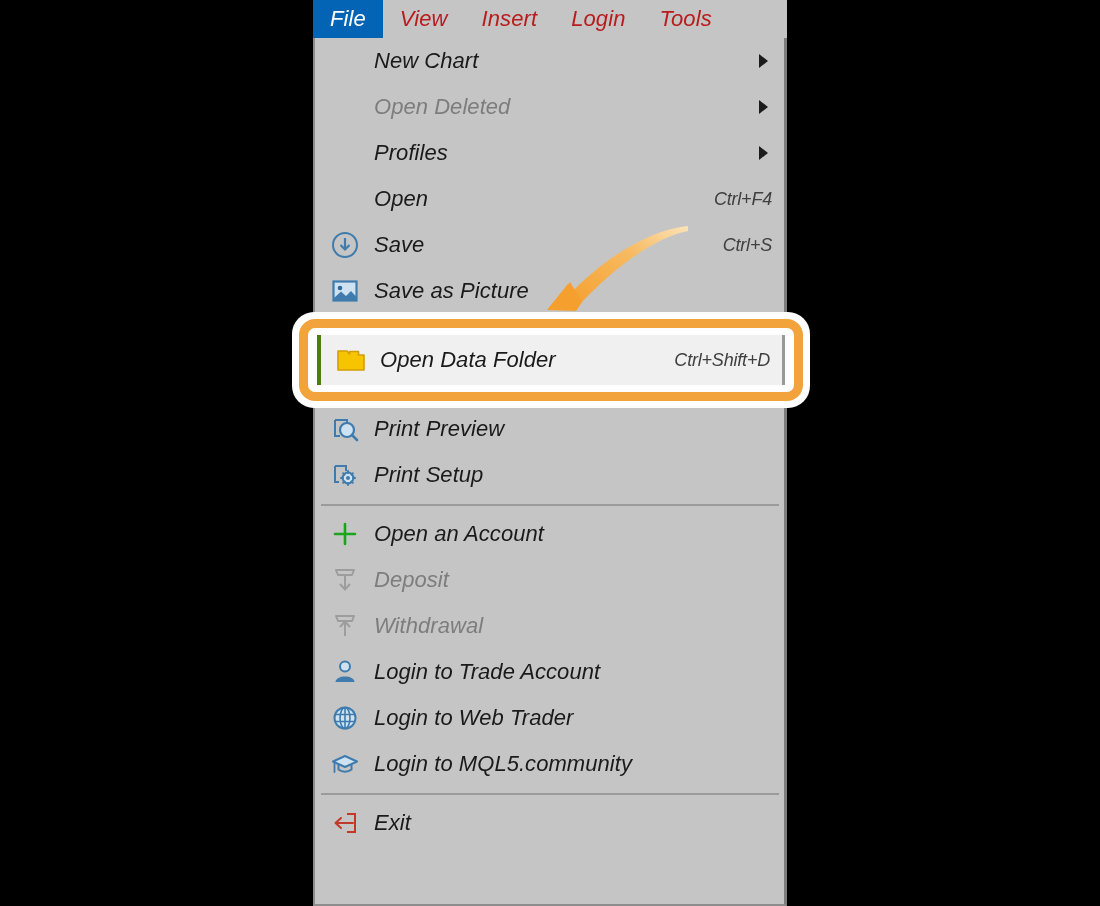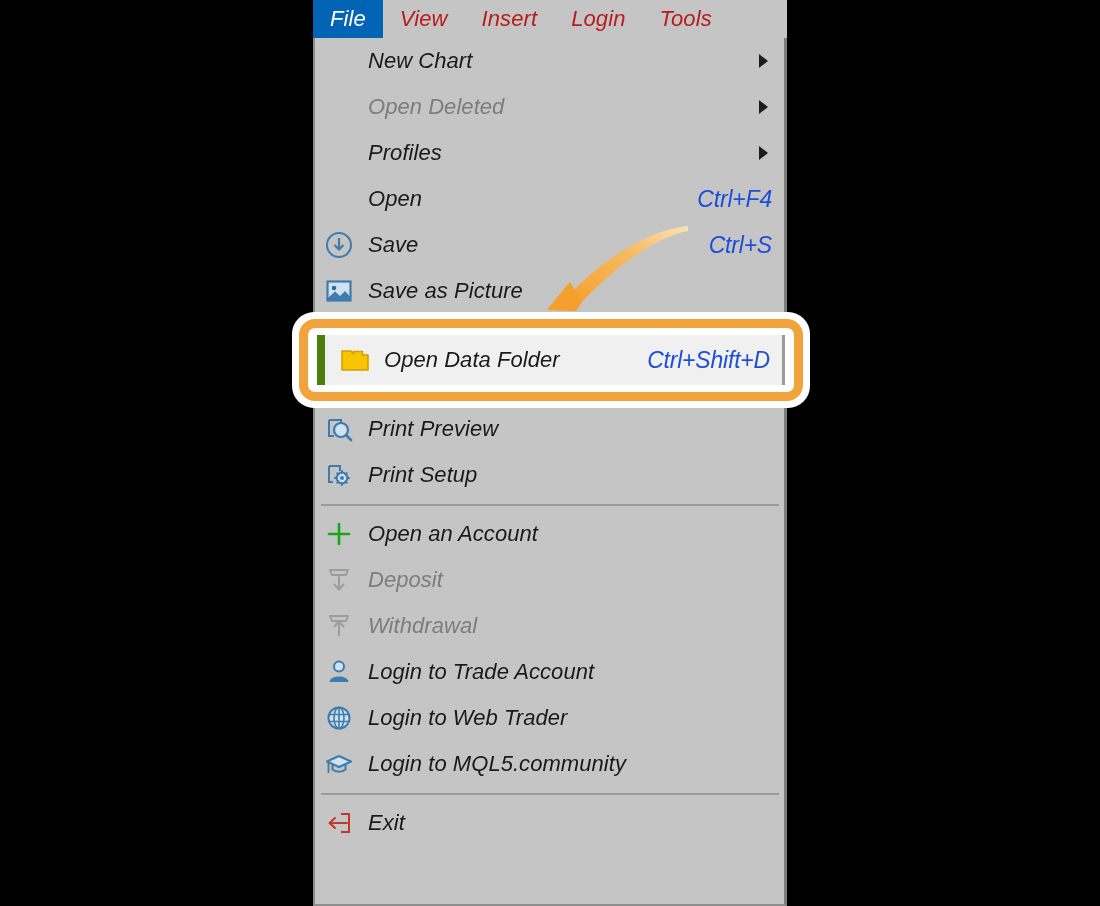--- a/index.html
+++ b/index.html
@@ -62,21 +62,21 @@
   .menu-list {
     position: relative;
     width: 100%;
     height: 100%;
   }
   .menu-item {
     position: relative;
     height: 46px;
     display: flex;
     align-items: center;
-    padding-left: 0;
+    padding-left: 6px;
     box-sizing: border-box;
   }
   .mi-icon {
     width: 36px;
     min-width: 36px;
     height: 34px;
     display: flex;
     align-items: center;
     justify-content: center;
     margin-left: 6px;
@@ -85,22 +85,22 @@
     margin-left: 11px;
     font-size: 22px;
     color: #1a1a1a;
     white-space: nowrap;
     letter-spacing: 0.05px;
   }
   .menu-item.disabled .mi-label { color: #7d7d7d; }
   .mi-shortcut {
     position: absolute;
     right: 12px;
-    font-size: 23px;
-    color: #1d4ed8;
+    font-size: 18px;
+    color: #404040;
     white-space: nowrap;
     letter-spacing: -0.2px;
   }
   .mi-arrow {
     position: absolute;
     right: 16px;
     width: 0;
     height: 0;
     border-top: 7px solid transparent;
     border-bottom: 7px solid transparent;
@@ -140,21 +140,21 @@
     border-radius: 16px;
     box-sizing: border-box;
   }
   .highlighted-row {
     position: absolute;
     left: 317px;
     top: 335px;
     width: 468px;
     height: 50px;
     background: #f0f0f0;
-    border-left: 8px solid #4d7c0f;
+    border-left: 4px solid #4d7c0f;
     border-right: 3px solid #9a9a9a;
     display: flex;
     align-items: center;
     box-sizing: border-box;
     z-index: 6;
   }
   .highlighted-row .mi-icon { margin-left: 12px; }
 
   
   .anno-arrow {

